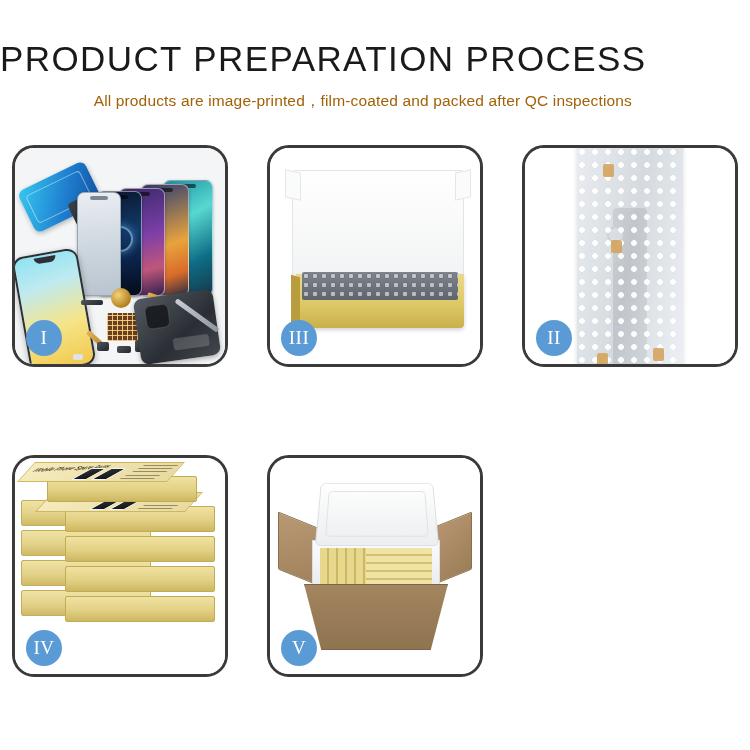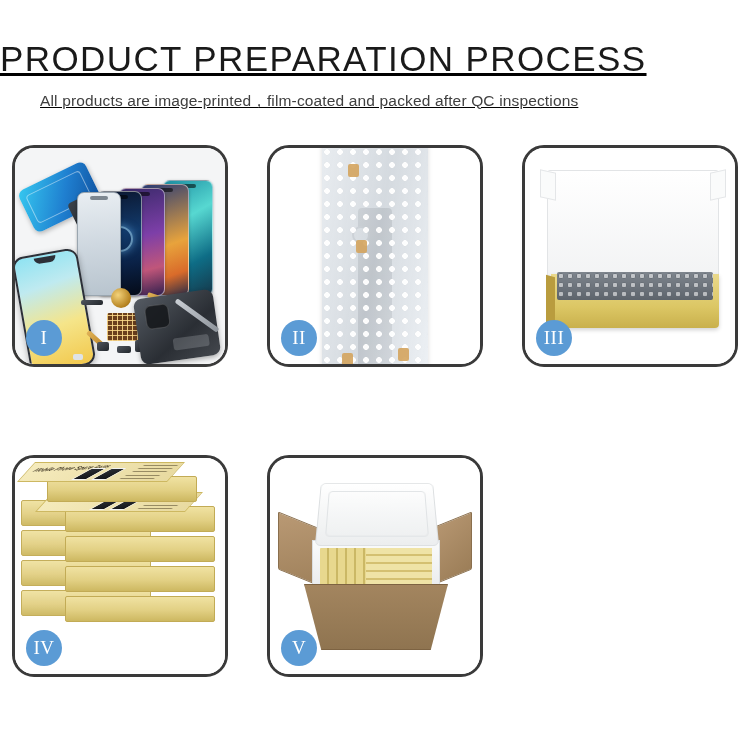--- a/index.html
+++ b/index.html
@@ -5,28 +5,28 @@
   * { box-sizing: border-box; margin: 0; padding: 0; }
   html, body {
     width: 750px; height: 750px;
     background: #ffffff;
     font-family: "Liberation Sans", sans-serif;
     overflow: hidden;
   }
   .page { position: relative; width: 750px; height: 750px; }
 
   
-  .header { position: absolute; top: 40px; left: 0; width: 632px; text-align: left; text-decoration: underline; }
+  .header { position: absolute; top: 40px; left: 0; width: 632px; text-align: right; }
   .title {
     font-size: 35px; font-weight: 400; letter-spacing: 1.4px;
     color: #1a1a1a; line-height: 1.1; white-space: nowrap;
   }
   .subtitle {
     margin-top: 12px; font-size: 15.5px; font-weight: 400;
-    color: #404040; letter-spacing: .15px; white-space: nowrap; margin-left: 40px;
+    color: #a16207; letter-spacing: .15px; white-space: nowrap; margin-left: 40px;
   }
 
   
   .grid {
     position: absolute; top: 145px; left: 12px;
     width: 726px; height: 540px;
     display: grid;
     grid-template-columns: repeat(3, 216px);
     grid-template-rows: repeat(2, 222px);
     column-gap: 39px; row-gap: 88px;
@@ -411,38 +411,38 @@
         <div class="sm-part sp5"></div>
         <div class="sm-part sp6"></div>
         <div class="sm-part sp7"></div>
         <div class="back-housing"></div>
         <div class="tweezers"></div>
       </div>
       <div class="badge">I</div>
     </div>
 
     <div class="card">
+      <div class="card-inner c3">
+        <div class="box3-lid"></div>
+        <div class="box3-tray"></div>
+        <div class="box3-wrap"></div>
+      </div>
+      <div class="badge">III</div>
+    </div>
+
+    <div class="card">
       <div class="card-inner c2">
         <div class="inner-part"></div>
         <div class="bubble-pack"></div>
         <div class="tape t1"></div>
         <div class="tape t2"></div>
         <div class="tape t3"></div>
         <div class="tape t4"></div>
       </div>
       <div class="badge">II</div>
-    </div>
-
-    <div class="card">
-      <div class="card-inner c3">
-        <div class="box3-lid"></div>
-        <div class="box3-tray"></div>
-        <div class="box3-wrap"></div>
-      </div>
-      <div class="badge">III</div>
     </div>
 
     <div class="card">
       <div class="card-inner c4">
         <div class="stack">
           <div class="sbox back1"></div>
           <div class="sbox back2"></div>
           <div class="sbox back3"></div>
           <div class="sbox back4"></div>
 

